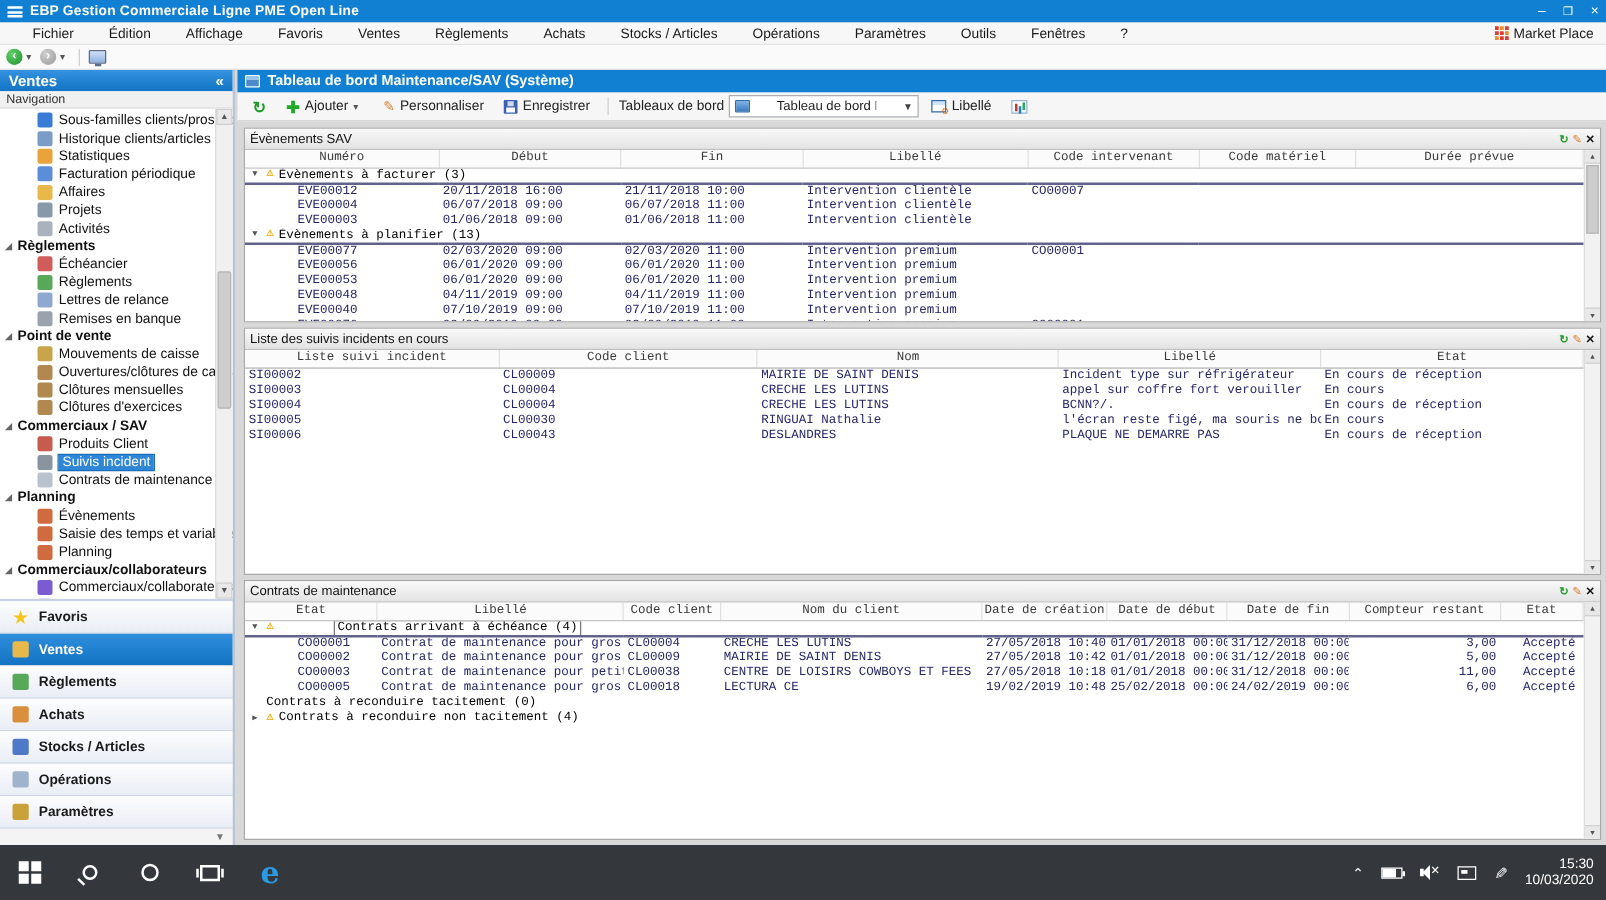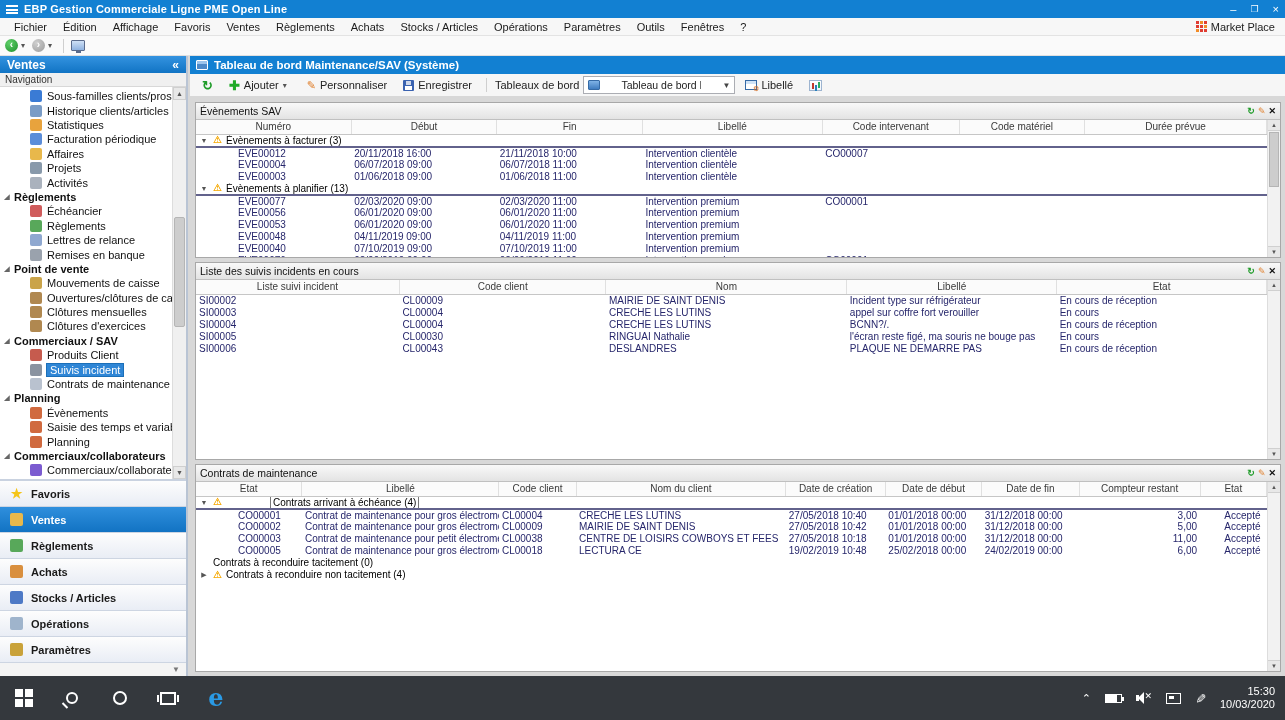--- a/index.html
+++ b/index.html
@@ -10,21 +10,21 @@
   #titlebar { position:absolute; top:0; left:0; right:0; height:18px; background:#1280d2; color:#fff; display:flex; align-items:center; padding:0 6px; font-size:11px; }
   #titlebar .ham { width:12px; height:9px; margin-right:6px; border-top:2px solid #fff; border-bottom:2px solid #fff; position:relative; }
   #titlebar .ham:before { content:""; position:absolute; left:0; right:0; top:2.5px; height:2px; background:#fff; }
   #titlebar .title { font-weight:bold; letter-spacing:.2px; }
   .winbtns { margin-left:auto; display:flex; gap:14px; align-items:center; font-size:11px; }
   .winbtns span { cursor:default; line-height:10px; }
 
   
   #menubar { position:absolute; top:18px; left:0; right:0; height:18px; background:#f7f7f7; border-bottom:1px solid #e3e3e3; display:flex; align-items:center; font-size:11px; color:#1a1a1a; }
   .menu-items { display:flex; height:100%; align-items:center; padding-left:6px; }
-  .menu-item { padding:0 8px; height:100%; display:flex; align-items:center; cursor:default; }
+  .menu-item { padding:0 8px; height:100%; display:flex; align-items:center; cursor:default;margin-left:12px; }
   .marketplace { margin-left:auto; display:flex; align-items:center; gap:4px; padding-right:10px; font-size:11px; color:#222; }
   .mp-icon { display:inline-grid; grid-template-columns:repeat(3,3px); grid-gap:1px; }
   .mp-icon i { width:3px; height:3px; background:#e03c31; }
   .mp-icon i:nth-child(2), .mp-icon i:nth-child(6), .mp-icon i:nth-child(7) { background:#f28c28; }
 
   
   #navtools { position:absolute; top:36px; left:0; right:0; height:20px; background:#fafafa; border-bottom:1px solid #e0e0e0; display:flex; align-items:center; padding-left:5px; gap:3px; }
   .navbtn { width:13px; height:13px; border-radius:50%; color:#fff; font-size:10px; line-height:12px; text-align:center; font-weight:bold; }
   .navbtn.back { background:radial-gradient(circle at 35% 30%, #5fd06a, #1e8f2a); }
   .navbtn.fwd  { background:radial-gradient(circle at 35% 30%, #cfcfcf, #9a9a9a); }
@@ -77,21 +77,21 @@
   .ic-chart { width:13px; height:11px; border:1px solid #9db4d0; background:linear-gradient(#fff,#eef4fb); position:relative; }
   .ic-chart:after { content:""; position:absolute; left:2px; bottom:1px; width:2px; height:6px; background:#c0392b; box-shadow:3px 2px 0 -0px #2980b9, 6px -1px 0 0 #27ae60; }
 
   .dash { flex:1; padding:5px 4px 4px 5px; display:flex; flex-direction:column; gap:4px; overflow:hidden; }
   .panel { background:#fff; border:1px solid #a8a8a8; display:flex; flex-direction:column; overflow:hidden; position:relative; }
   .panel-title { height:14px; background:linear-gradient(#f9f9f9,#e3e3e3); border-bottom:1px solid #c0c0c0; font-size:10.5px; color:#111; display:flex; align-items:center; padding:8px 4px; flex:0 0 auto; }
   .panel-icons { margin-left:auto; display:flex; gap:3px; align-items:center; font-size:9px; }
   .panel-icons .pi-refresh { color:#1e9b28; font-weight:bold; }
   .panel-icons .pi-edit { color:#e0812f; }
   .panel-icons .pi-close { color:#111; font-weight:bold; }
-  .panel-body { flex:1; position:relative; overflow:hidden; }
+  .panel-body { flex:1; position:relative; overflow:hidden;font-family:Liberation Mono, monospace; }
   .panel-body table { border-collapse:collapse; table-layout:fixed; width:calc(100% - 13px); font-size:10px; }
   .panel-body th { height:14px; font-weight:normal; color:#3a3a3a; background:#fbfbfb; border-right:1px solid #e0e0e0; border-bottom:1px solid #c6c6c6; text-align:center; overflow:hidden; white-space:nowrap; }
   .panel-body td { height:12px; color:#26266b; padding:0 3px; overflow:hidden; white-space:nowrap; }
   tr.group-row td { color:#000; }
   tr.group-row.underlined td { border-bottom:2px solid #62628c; }
   .grp-flex { display:flex; align-items:center; gap:4px; }
   .grp-exp { width:10px; font-size:7px; color:#555; text-align:center; }
   .warn { color:#f5a800; font-size:10px; line-height:10px; text-shadow:0 0 0 #f5a800; }
   .grp-lbl.focused { outline:1px solid #777; padding:0 2px;margin-left:45px; }
   td.indent1 { padding-left:42px; }

